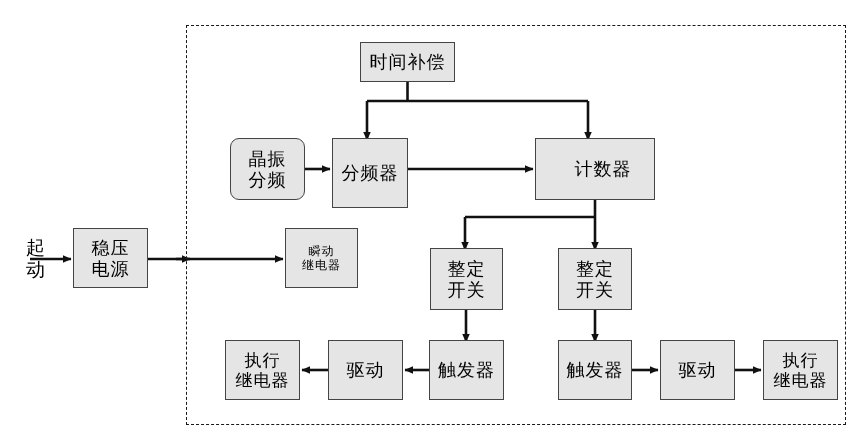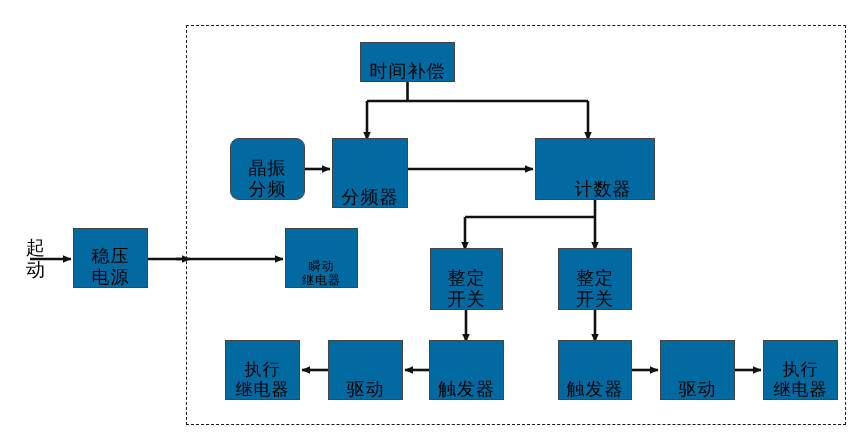--- a/index.html
+++ b/index.html
@@ -25,25 +25,25 @@
   .dashed-region {
     position: absolute;
     border: 1.6px dashed #1a1a1a;
     box-sizing: border-box;
     background: transparent;
   }
   .node {
     position: absolute;
     box-sizing: border-box;
     border: 1.3px solid #444444;
-    background: #0369a1;
+    background: #e5e5e5;
     display: flex;
     flex-direction: column;
     align-items: center;
-    justify-content: flex-end;
+    justify-content: center;
     color: #000000;
     line-height: 1.18;
     letter-spacing: 1px;
     white-space: nowrap;
   }
   .node .ln {
     display: block;
   }
   .free-label {
     position: absolute;

